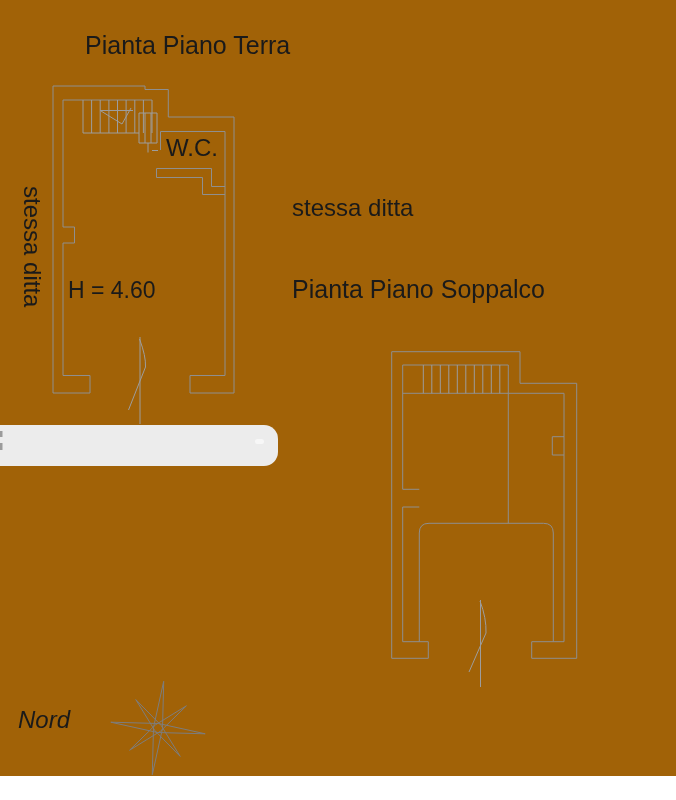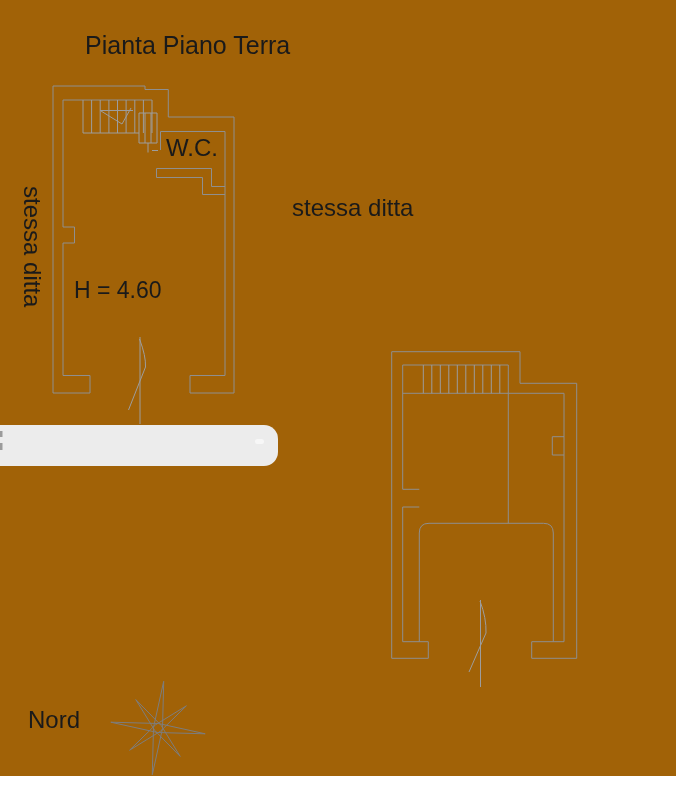--- a/index.html
+++ b/index.html
@@ -10,29 +10,29 @@
     overflow:hidden;
     font-family:"Liberation Sans", sans-serif;
     color:#1a1a1a;
   }
   .canvas svg{position:absolute;left:0;top:0;}
   .lbl{position:absolute;white-space:nowrap;line-height:1;color:#1a1a1a;}
   .title{font-size:25px;}
   .note{font-size:24px;}
   .lbl-gf-title{left:85px;top:33px;}
   .lbl-wc{left:166px;top:136px;font-size:24px;}
-  .lbl-height{left:74px;top:279px;font-size:23px;}
+  .lbl-height{left:68px;top:279px;font-size:23px;}
   .lbl-ditta-v{
     left:44px;top:186px;
     transform-origin:0 0;
     transform:rotate(90deg);
   }
   .lbl-ditta-h{left:292px;top:196px;}
   .lbl-sp-title{left:292px;top:277px;}
-  .lbl-nord{left:28px;top:708px;font-size:24px;}
+  .lbl-nord{left:18px;top:708px;font-size:24px;font-style:italic;}
   .plan-line{fill:none;stroke:#8f8f8f;stroke-width:1;}
   .plan-line-thin{fill:none;stroke:#9d9d9d;stroke-width:1;}
   .star-line{fill:none;stroke:#7d7d7d;stroke-width:1;}
 </style>
 </head>
 <body>
 
 <div class="canvas">
 
   <svg width="676" height="800" viewBox="0 0 676 800">
@@ -106,15 +106,16 @@
   <div class="lbl title lbl-gf-title">Pianta Piano Terra</div>
 
   <div class="lbl note lbl-ditta-v">stessa ditta</div>
 
   <div class="lbl lbl-wc">W.C.</div>
 
   <div class="lbl lbl-height">H = 4.60</div>
 
   <div class="lbl note lbl-ditta-h">stessa ditta</div>
 
+  <div class="lbl title lbl-sp-title">Pianta Piano Soppalco</div>
 
   <div class="lbl lbl-nord">Nord</div>
 </div>
 
 </body></html>

